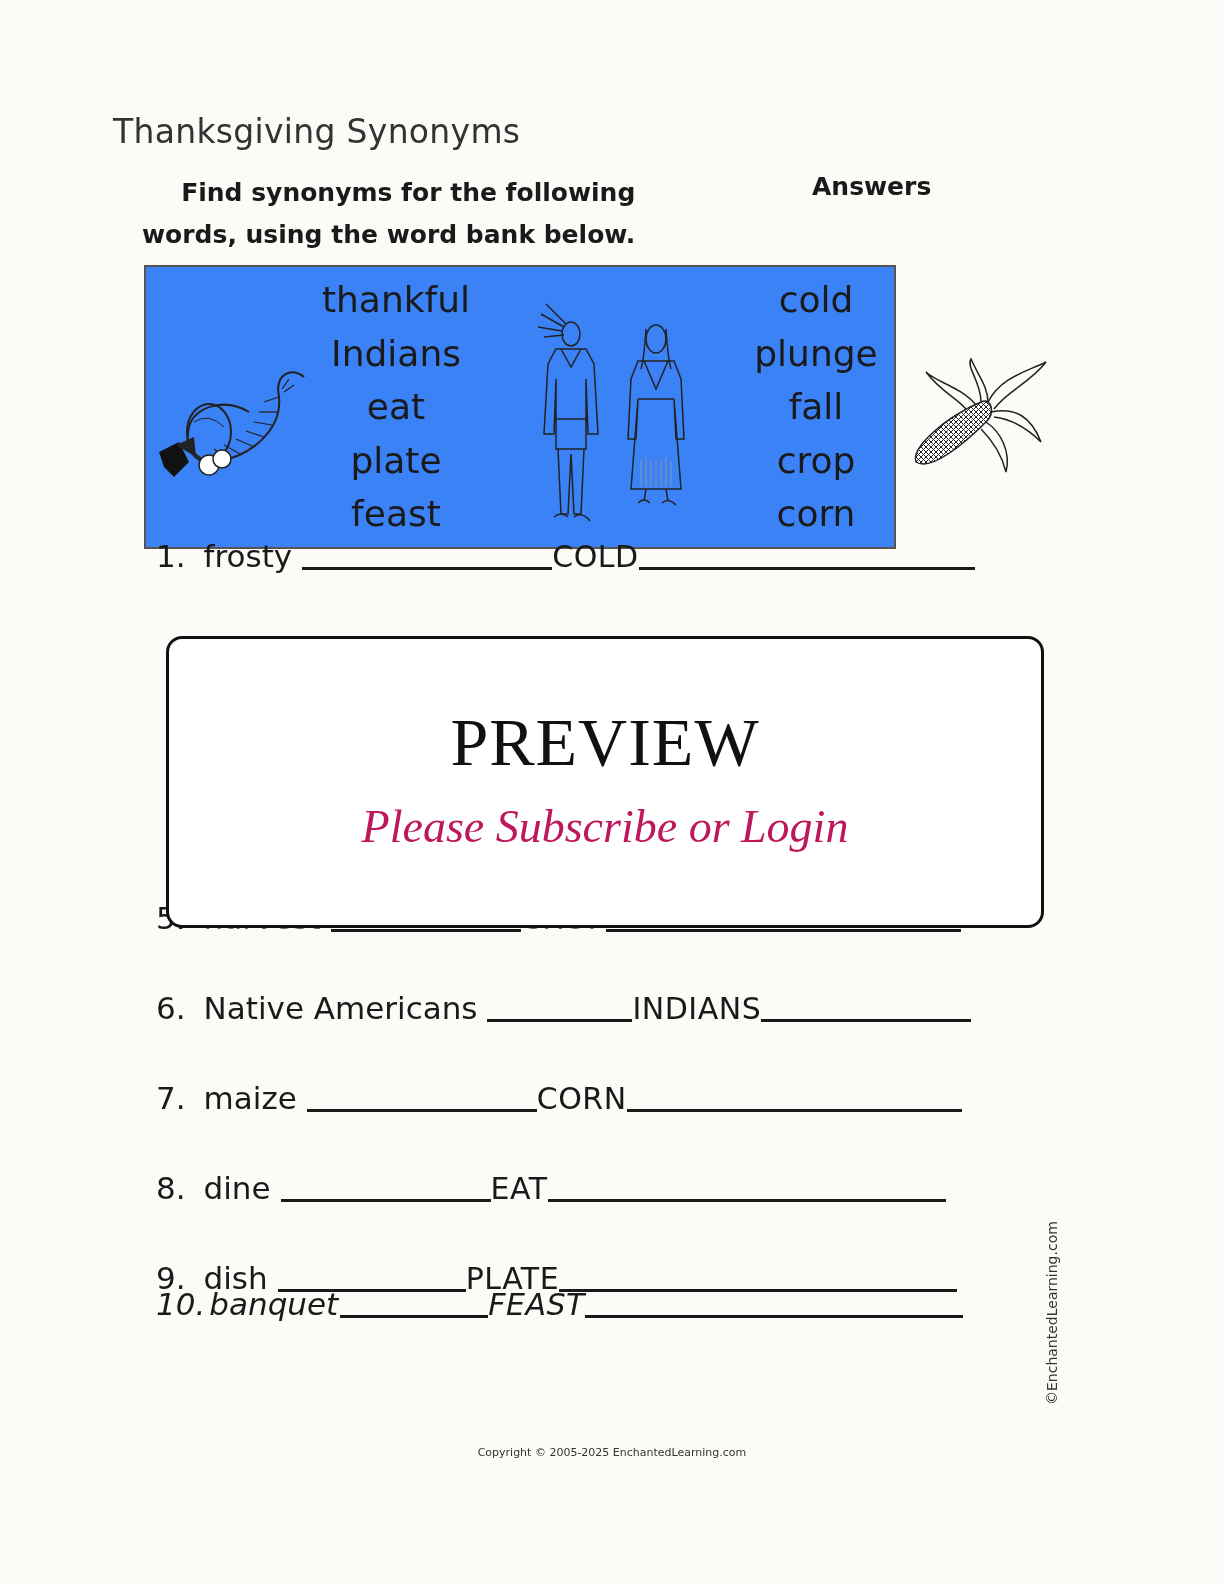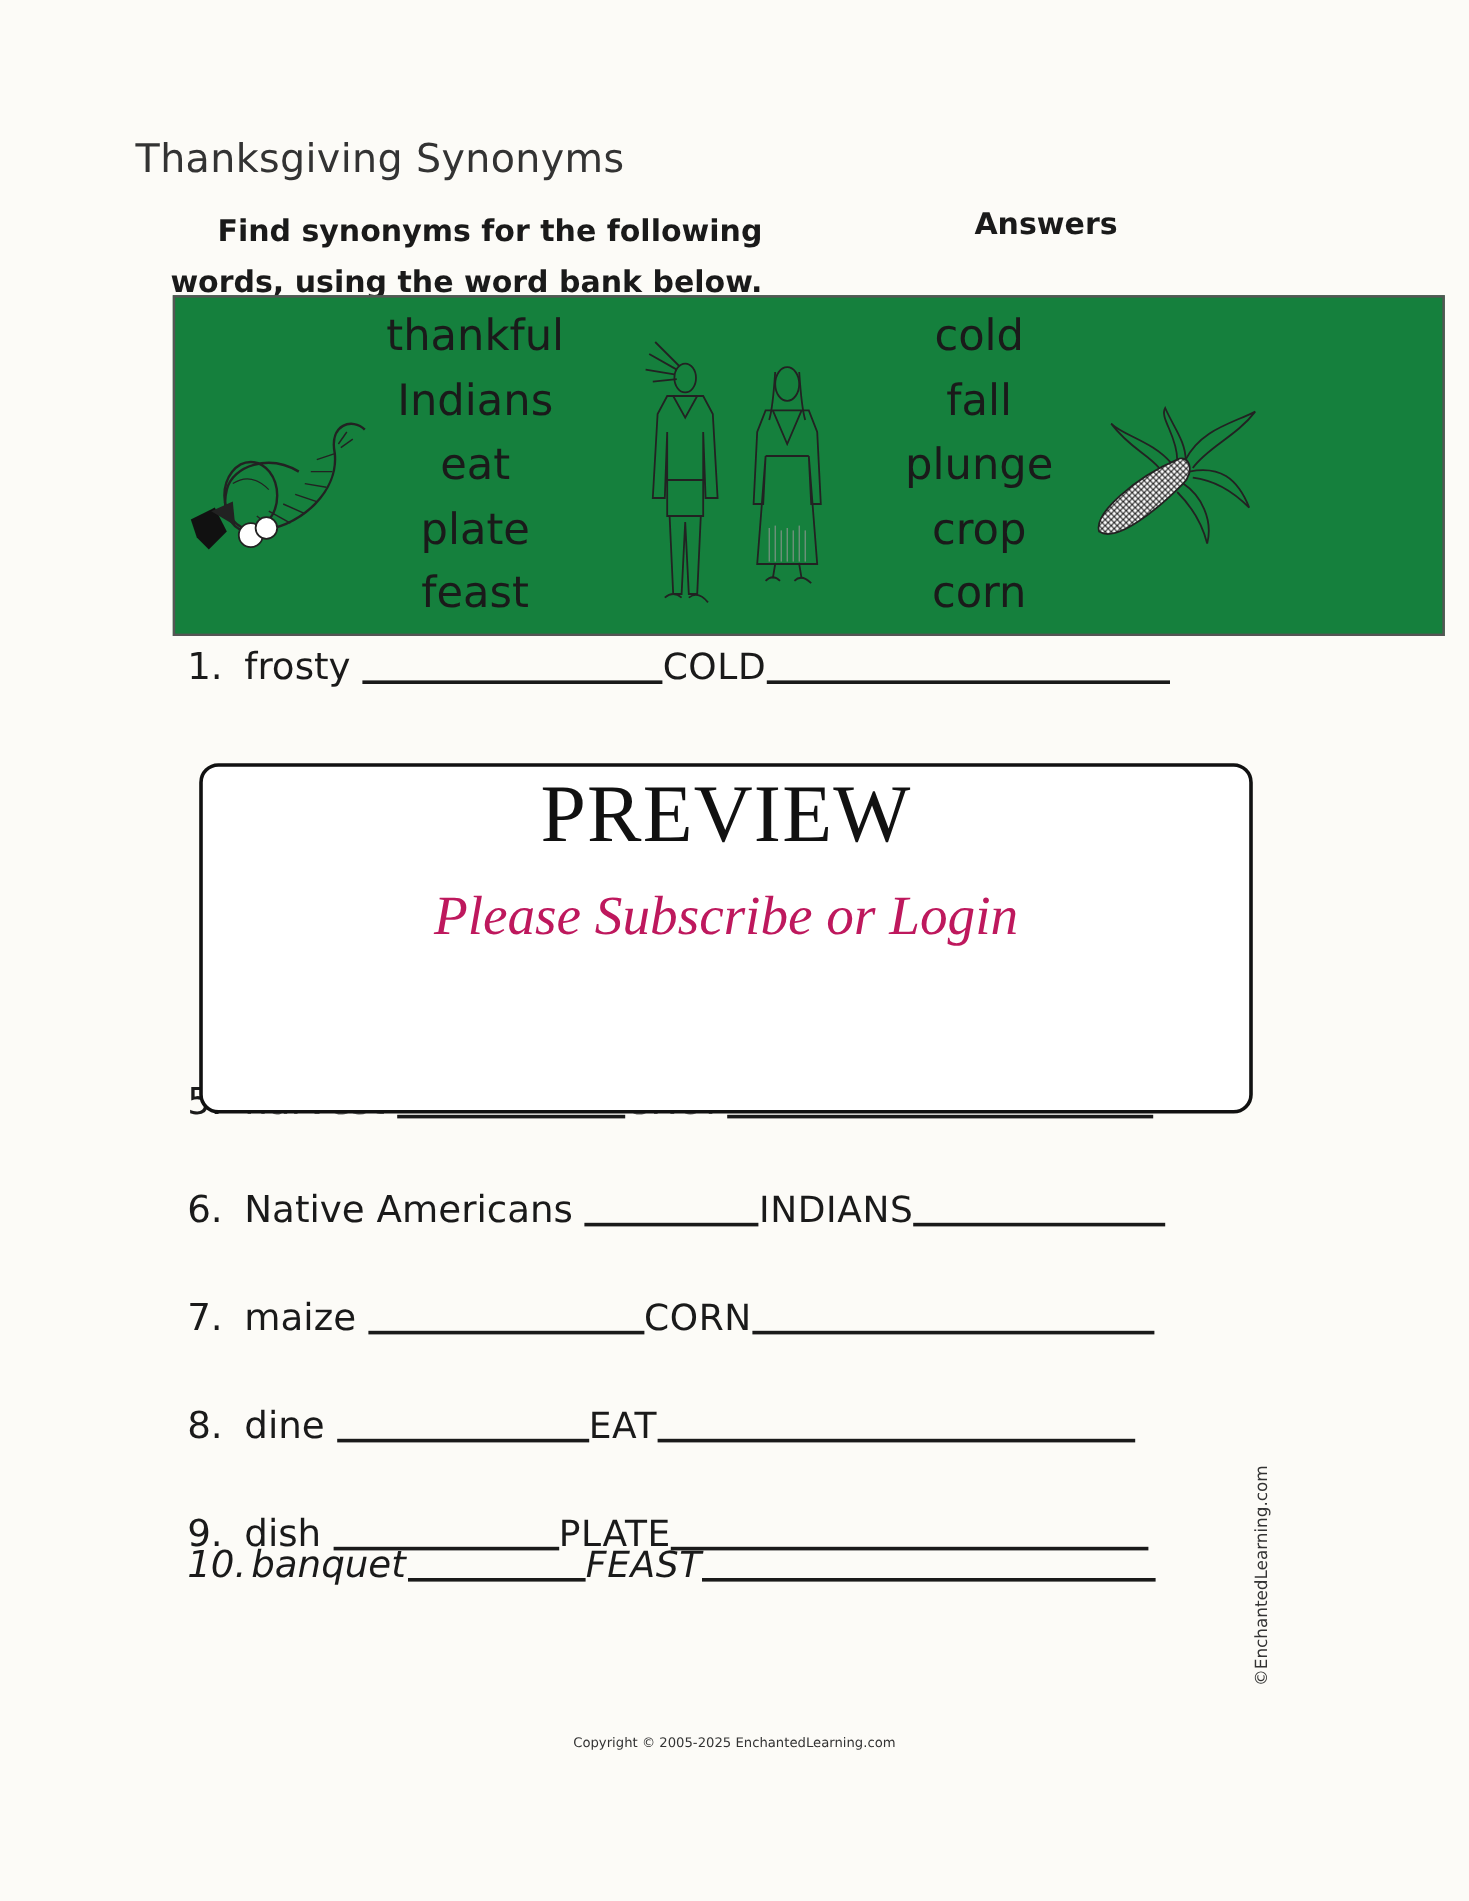--- a/index.html
+++ b/index.html
@@ -18,25 +18,25 @@
   .instructions {
     position: absolute; left: 142px; top: 172px;
     font-size: 25px; font-weight: bold; color: #1a1a1a; line-height: 42px; text-align: right;
   }
   .instructions .l1 { padding-left: 20px; display: block; }
   .answers-label {
     position: absolute; left: 812px; top: 172px;
     font-size: 25px; font-weight: bold; color: #1a1a1a; text-align: center;
   }
   .word-bank {
-    position: absolute; left: 144px; top: 246px;
-    width: 1060px; height: 284px;
+    position: absolute; left: 144px; top: 265px;
+    width: 752px; height: 284px;
     border: 2px solid #555;
     box-sizing: border-box;
-    background: #15803d;
+    background: #3b82f6;
   }
   .col {
     position: absolute; top: 6px;
     text-align: center; font-size: 36px; color: #1a1a1a;
     line-height: 53.5px;
   }
   .col.left { left: 160px; width: 180px; }
   .col.right { left: 580px; width: 180px; }
   .art { position: absolute; }
   .cornucopia { left: 8px; top: 100px; width: 155px; height: 120px; }
@@ -57,20 +57,21 @@
     position: absolute; left: 166px; top: 636px;
     width: 878px; height: 292px;
     background: #ffffff;
     border: 3px solid #111;
     border-radius: 16px;
     box-sizing: border-box;
     text-align: center;
     font-family: "DejaVu Serif", serif;
   }
   .preview-title {
+    margin-top: 64px;
     font-size: 68px; color: #111; letter-spacing: 1px;
     font-family: "Liberation Serif", serif;
   }
   .preview-sub {
     margin-top: 18px;
     font-size: 46px; font-style: italic; color: #be185d;
     font-family: "Liberation Serif", serif;
   }
   .side-credit {
     position: absolute; left: 1044px; top: 1405px;
@@ -142,22 +143,22 @@
       <path d="M120 200 L 118 212 M140 200 L 142 212"></path>
       <path d="M112 214 Q 118 208 124 214 M136 214 Q 142 208 150 216"></path>
     </g>
     <g stroke="#999" stroke-width="0.8">
       <path d="M115 170 L 115 198 M120 168 L 120 198 M125 172 L 125 198 M130 170 L 130 198 M135 172 L 135 198 M140 168 L 140 198 M145 172 L 145 198"></path>
     </g>
   </svg>
 
   <div class="col right">
     <div>cold</div>
+    <div>plunge</div>
     <div>fall</div>
-    <div>plunge</div>
     <div>crop</div>
     <div>corn</div>
   </div>
 
   <svg class="art corn" viewBox="0 0 145 120">
     <defs>
       <pattern id="kern" width="5" height="5" patternUnits="userSpaceOnUse">
         <rect width="5" height="5" fill="#fff"></rect>
         <path d="M0 0 L5 5 M5 0 L0 5" stroke="#222" stroke-width="1"></path>
       </pattern>

